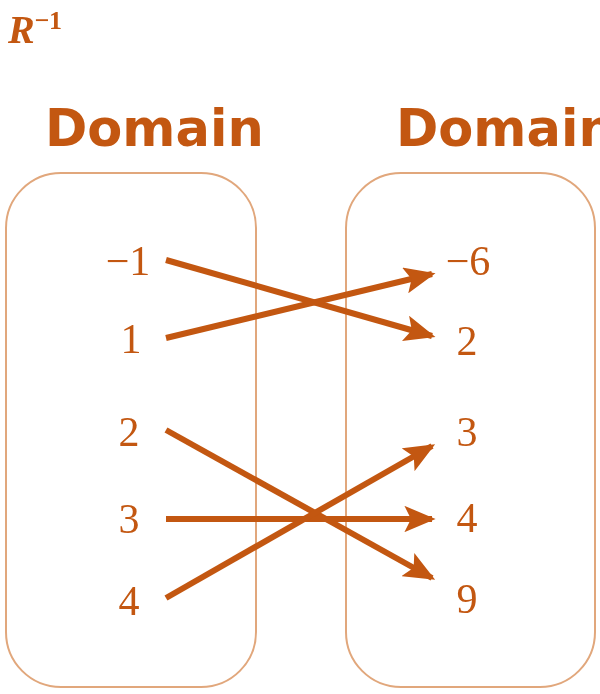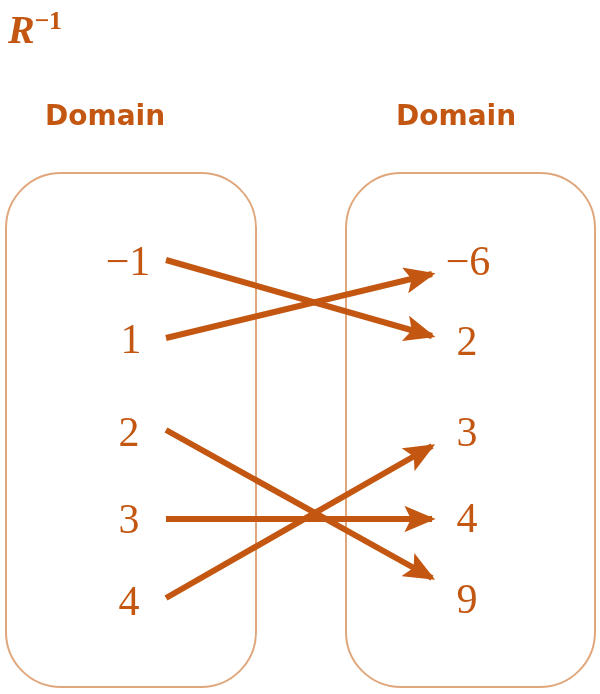--- a/index.html
+++ b/index.html
@@ -36,21 +36,21 @@
     font-size: 26px;
     vertical-align: super;
     font-style: normal;
     font-weight: bold;
     letter-spacing: -0.5px;
   }
   .col-header {
     position: absolute;
     font-family: "DejaVu Sans", sans-serif;
     font-weight: bold;
-    font-size: 28px;
+    font-size: 51px;
     color: #C35711;
     white-space: nowrap;
     letter-spacing: 0px;
   }
   #header-domain {
     left: 45px;
     top: 99px;
   }
   #header-range {
     left: 396px;

